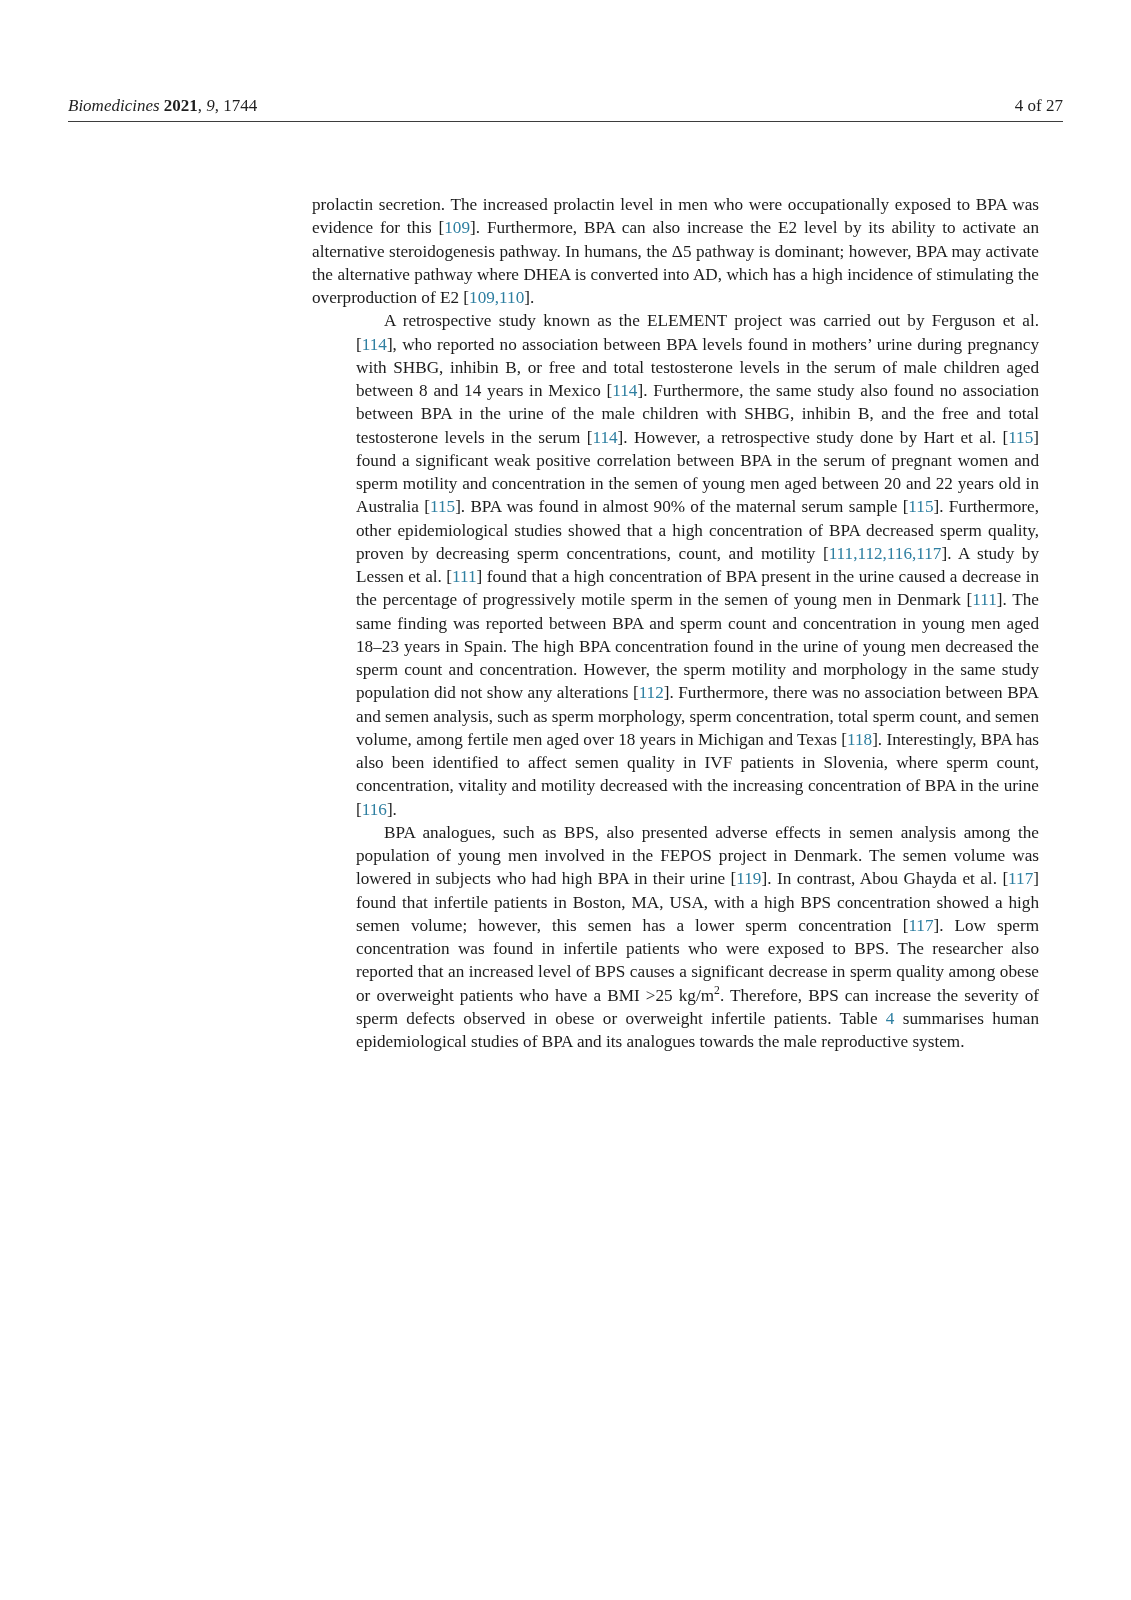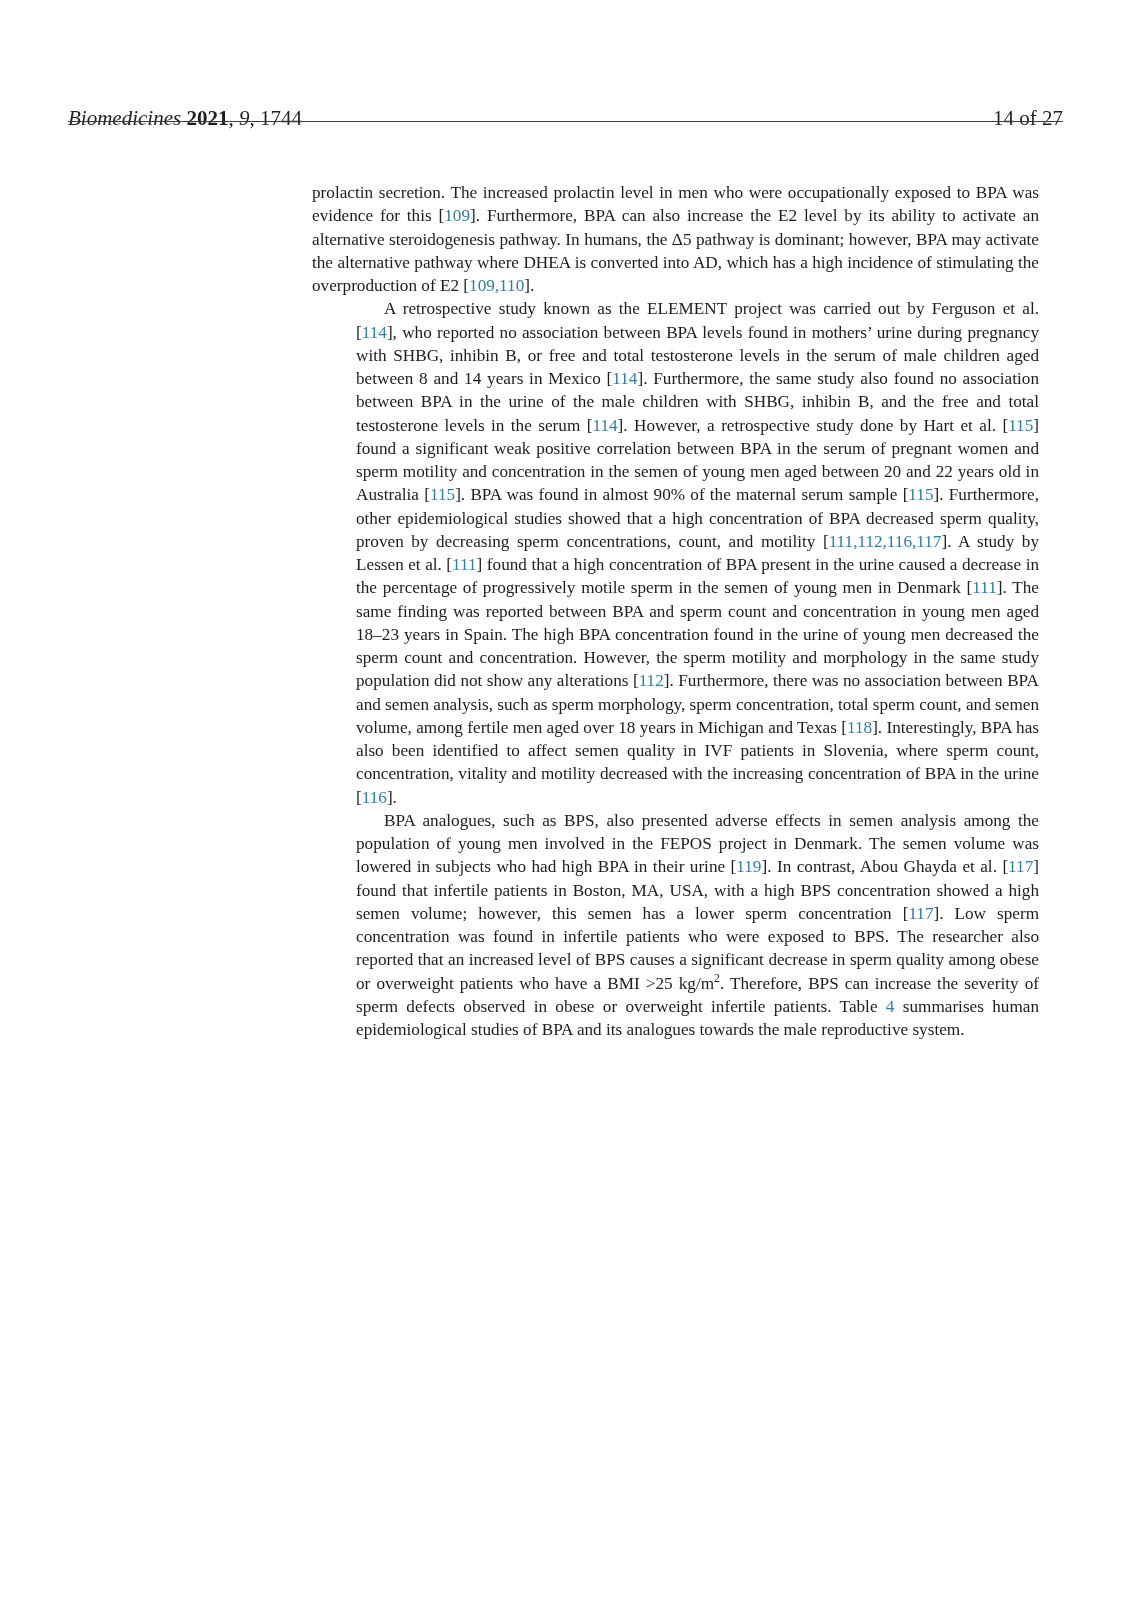--- a/index.html
+++ b/index.html
@@ -6,47 +6,47 @@
   html, body { margin: 0; padding: 0; }
   body {
     width: 1131px; height: 1600px;
     background: #ffffff;
     position: relative;
     font-family: "Liberation Serif", serif;
     color: var(--ink);
     overflow: hidden;
   }
   .page-header {
-    position: absolute; left: 68px; top: 106px; width: 995px;
+    position: absolute; left: 68px; top: 96px; width: 995px;
     display: flex; justify-content: space-between; align-items: baseline;
-    font-size: 21px; color: #1f1f1f;
+    font-size: 17px; color: #1f1f1f;
   }
   .header-rule {
     position: absolute; left: 68px; top: 121px; width: 995px;
     border-bottom: 1.6px solid #3d3d3d;
   }
   .article {
-    position: absolute; left: 312px; top: 181px; width: 727px;
+    position: absolute; left: 312px; top: 193px; width: 727px;
     font-size: 17.2px; line-height: 23.25px;
     text-align: justify; text-justify: inter-word;
     color: var(--ink);
   }
   .para { margin: 0; padding: 0; }
   .para.indent { text-indent: 28px; margin-left: 44px; }
   .cite { color: var(--cite); cursor: pointer; }
   .italic { font-style: italic; }
   .bold { font-weight: bold; }
   sup { font-size: 68%; line-height: 0; vertical-align: super; }
 </style>
 </head>
 <body>
 
 <header class="page-header">
   <span><span class="italic">Biomedicines </span><span class="bold">2021</span><span>, </span><span class="italic">9</span><span>, 1744</span></span>
-  <span>14 of 27</span>
+  <span>4 of 27</span>
 </header>
 
 <div class="header-rule"></div>
 
 <main class="article">
     <p class="para"><span>prolactin secretion. The increased prolactin level in men who were occupationally exposed to BPA was evidence for this [</span><span class="cite">109</span><span>]. Furthermore, BPA can also increase the E2 level by its ability to activate an alternative steroidogenesis pathway. In humans, the Δ5 pathway is dominant; however, BPA may activate the alternative pathway where DHEA is converted into AD, which has a high incidence of stimulating the overproduction of E2 [</span><span class="cite">109,110</span><span>].</span></p>
     <p class="para indent"><span>A retrospective study known as the ELEMENT project was carried out by Ferguson et al. [</span><span class="cite">114</span><span>], who reported no association between BPA levels found in mothers’ urine during pregnancy with SHBG, inhibin B, or free and total testosterone levels in the serum of male children aged between 8 and 14 years in Mexico [</span><span class="cite">114</span><span>]. Furthermore, the same study also found no association between BPA in the urine of the male children with SHBG, inhibin B, and the free and total testosterone levels in the serum [</span><span class="cite">114</span><span>]. However, a retrospective study done by Hart et al. [</span><span class="cite">115</span><span>] found a significant weak positive correlation between BPA in the serum of pregnant women and sperm motility and concentration in the semen of young men aged between 20 and 22 years old in Australia [</span><span class="cite">115</span><span>]. BPA was found in almost 90% of the maternal serum sample [</span><span class="cite">115</span><span>].  Furthermore, other epidemiological studies showed that a high concentration of BPA decreased sperm quality, proven by decreasing sperm concentrations, count, and motility [</span><span class="cite">111,112,116,117</span><span>]. A study by Lessen et al. [</span><span class="cite">111</span><span>] found that a high concentration of BPA present in the urine caused a decrease in the percentage of progressively motile sperm in the semen of young men in Denmark [</span><span class="cite">111</span><span>]. The same finding was reported between BPA and sperm count and concentration in young men aged 18–23 years in Spain. The high BPA concentration found in the urine of young men decreased the sperm count and concentration.  However, the sperm motility and morphology in the same study population did not show any alterations [</span><span class="cite">112</span><span>]. Furthermore, there was no association between BPA and semen analysis, such as sperm morphology, sperm concentration, total sperm count, and semen volume, among fertile men aged over 18 years in Michigan and Texas [</span><span class="cite">118</span><span>]. Interestingly, BPA has also been identified to affect semen quality in IVF patients in Slovenia, where sperm count, concentration, vitality and motility decreased with the increasing concentration of BPA in the urine [</span><span class="cite">116</span><span>].</span></p>
     <p class="para indent"><span>BPA analogues, such as BPS, also presented adverse effects in semen analysis among the population of young men involved in the FEPOS project in Denmark.  The semen volume was lowered in subjects who had high BPA in their urine [</span><span class="cite">119</span><span>]. In contrast, Abou Ghayda et al. [</span><span class="cite">117</span><span>] found that infertile patients in Boston, MA, USA, with a high BPS concentration showed a high semen volume; however, this semen has a lower sperm concentration [</span><span class="cite">117</span><span>]. Low sperm concentration was found in infertile patients who were exposed to BPS. The researcher also reported that an increased level of BPS causes a significant decrease in sperm quality among obese or overweight patients who have a BMI &gt;25 kg/m</span><sup>2</sup><span>. Therefore, BPS can increase the severity of sperm defects observed in obese or overweight infertile patients. Table </span><span class="cite">4</span><span> summarises human epidemiological studies of BPA and its analogues towards the male reproductive system.</span></p>
   </main>
 

